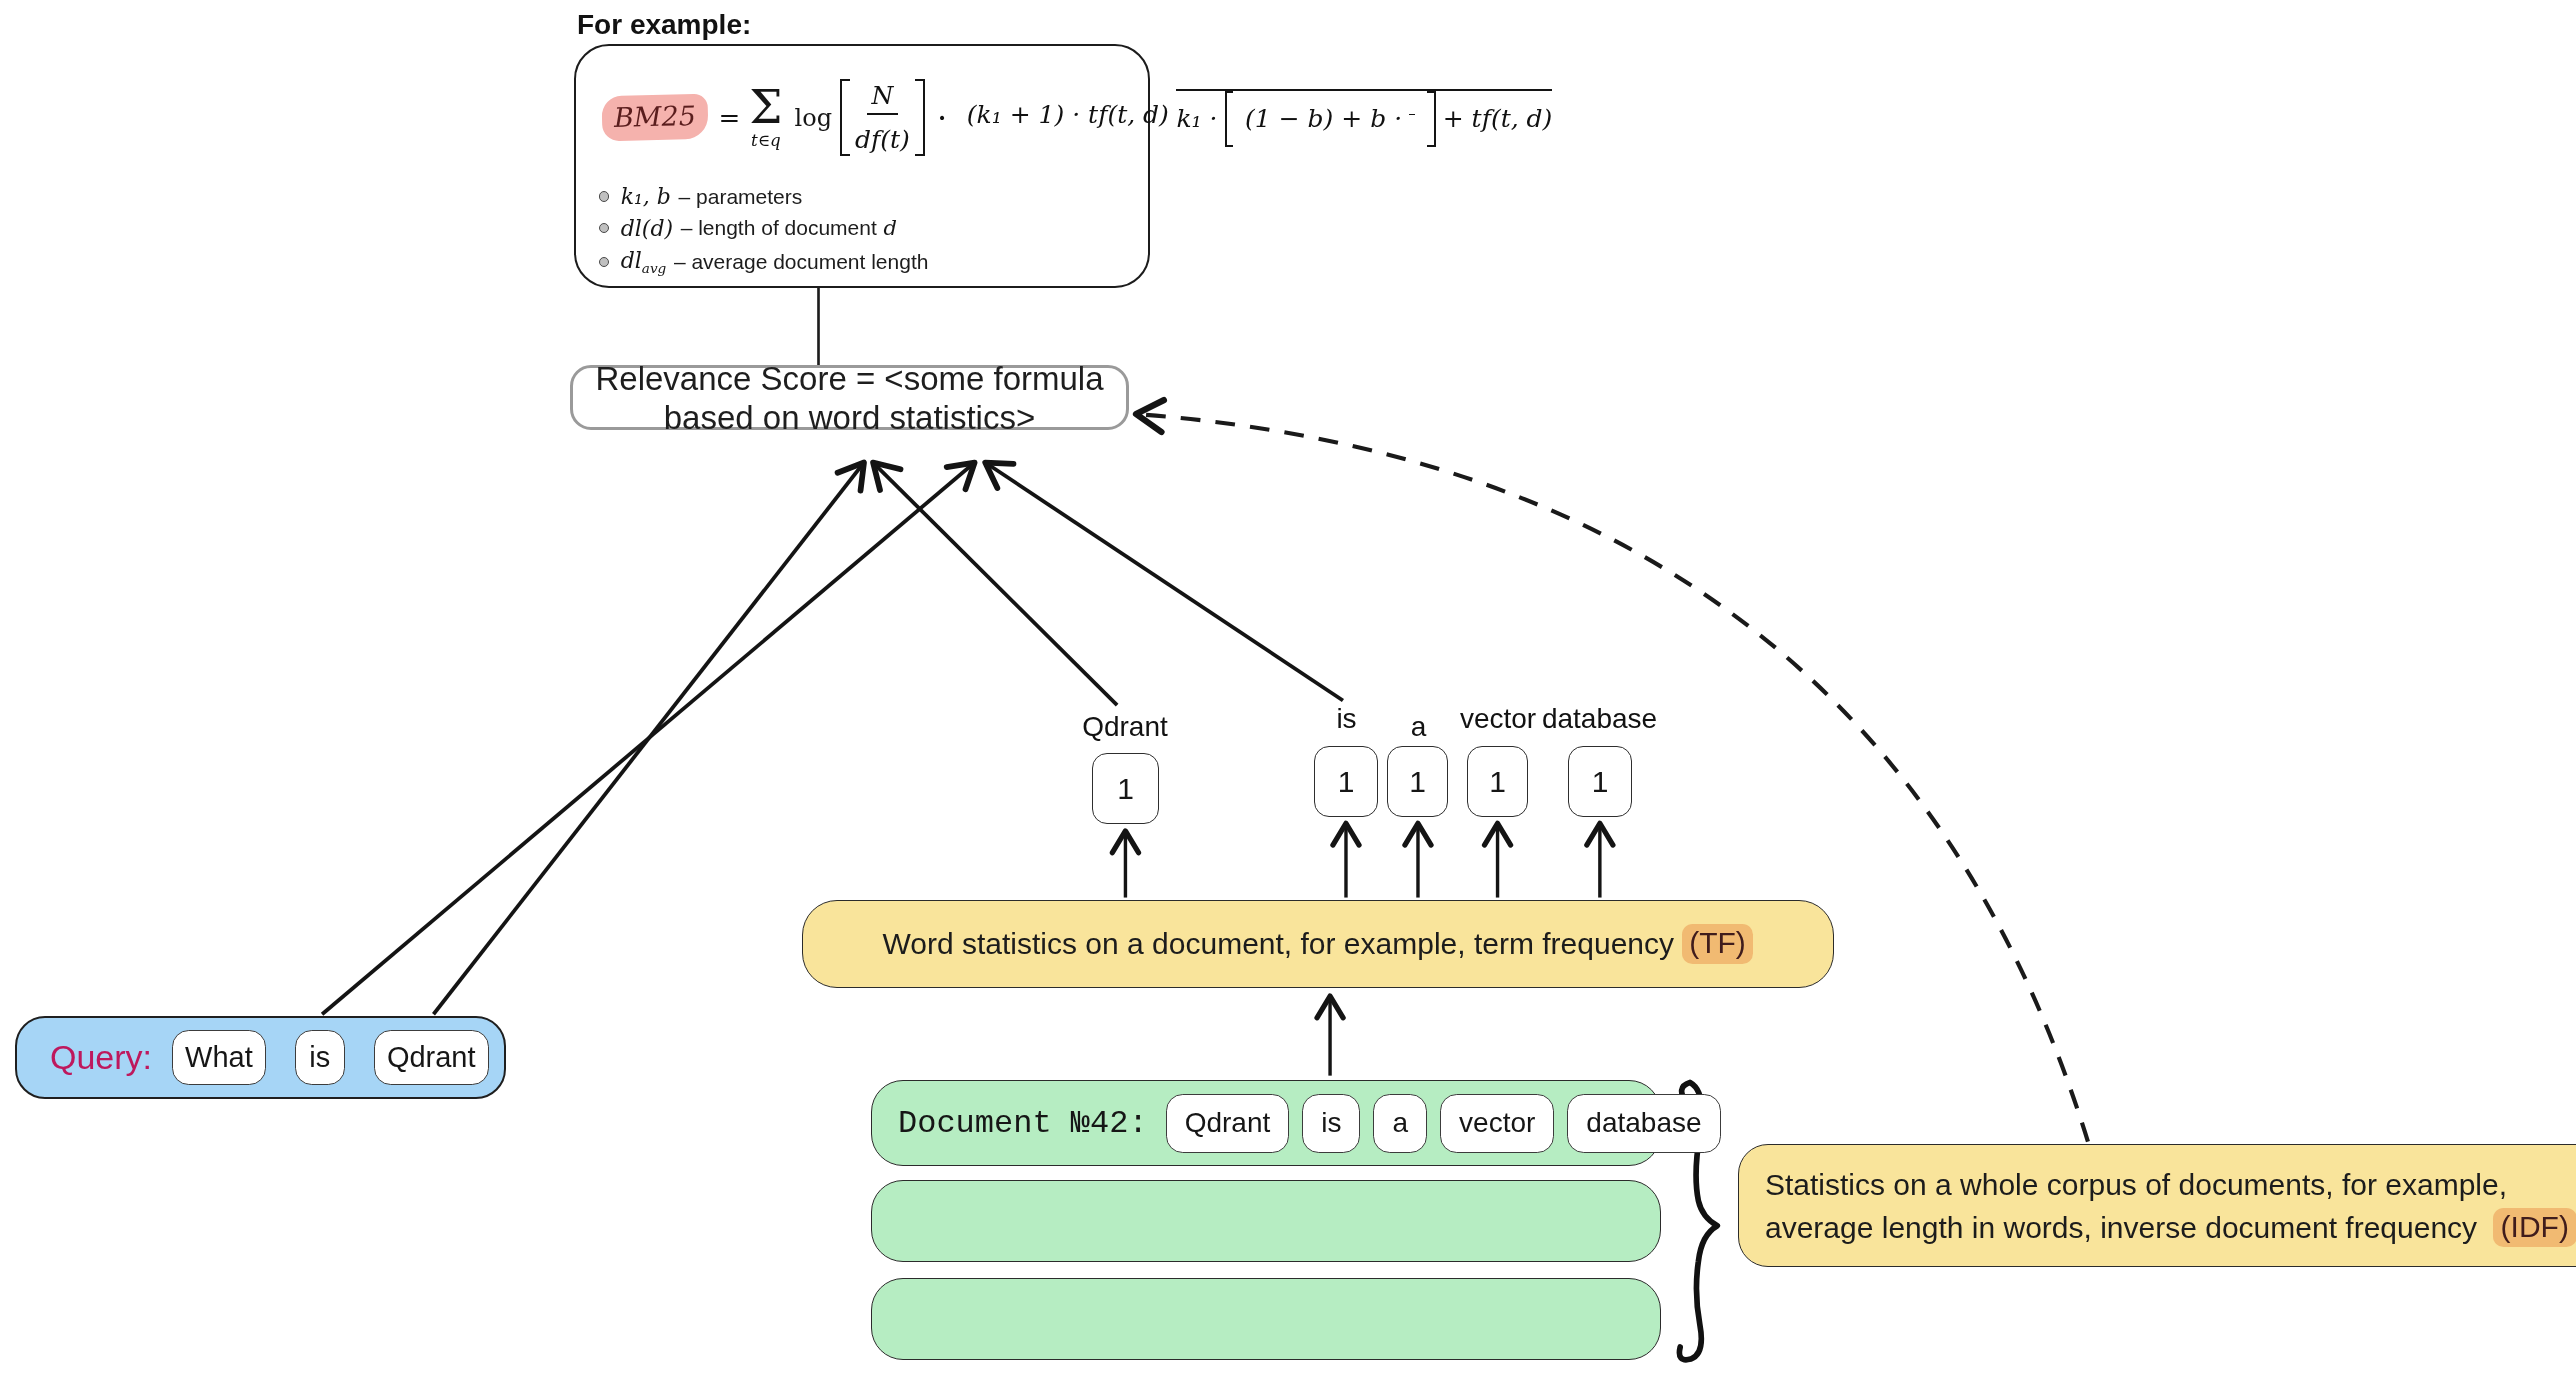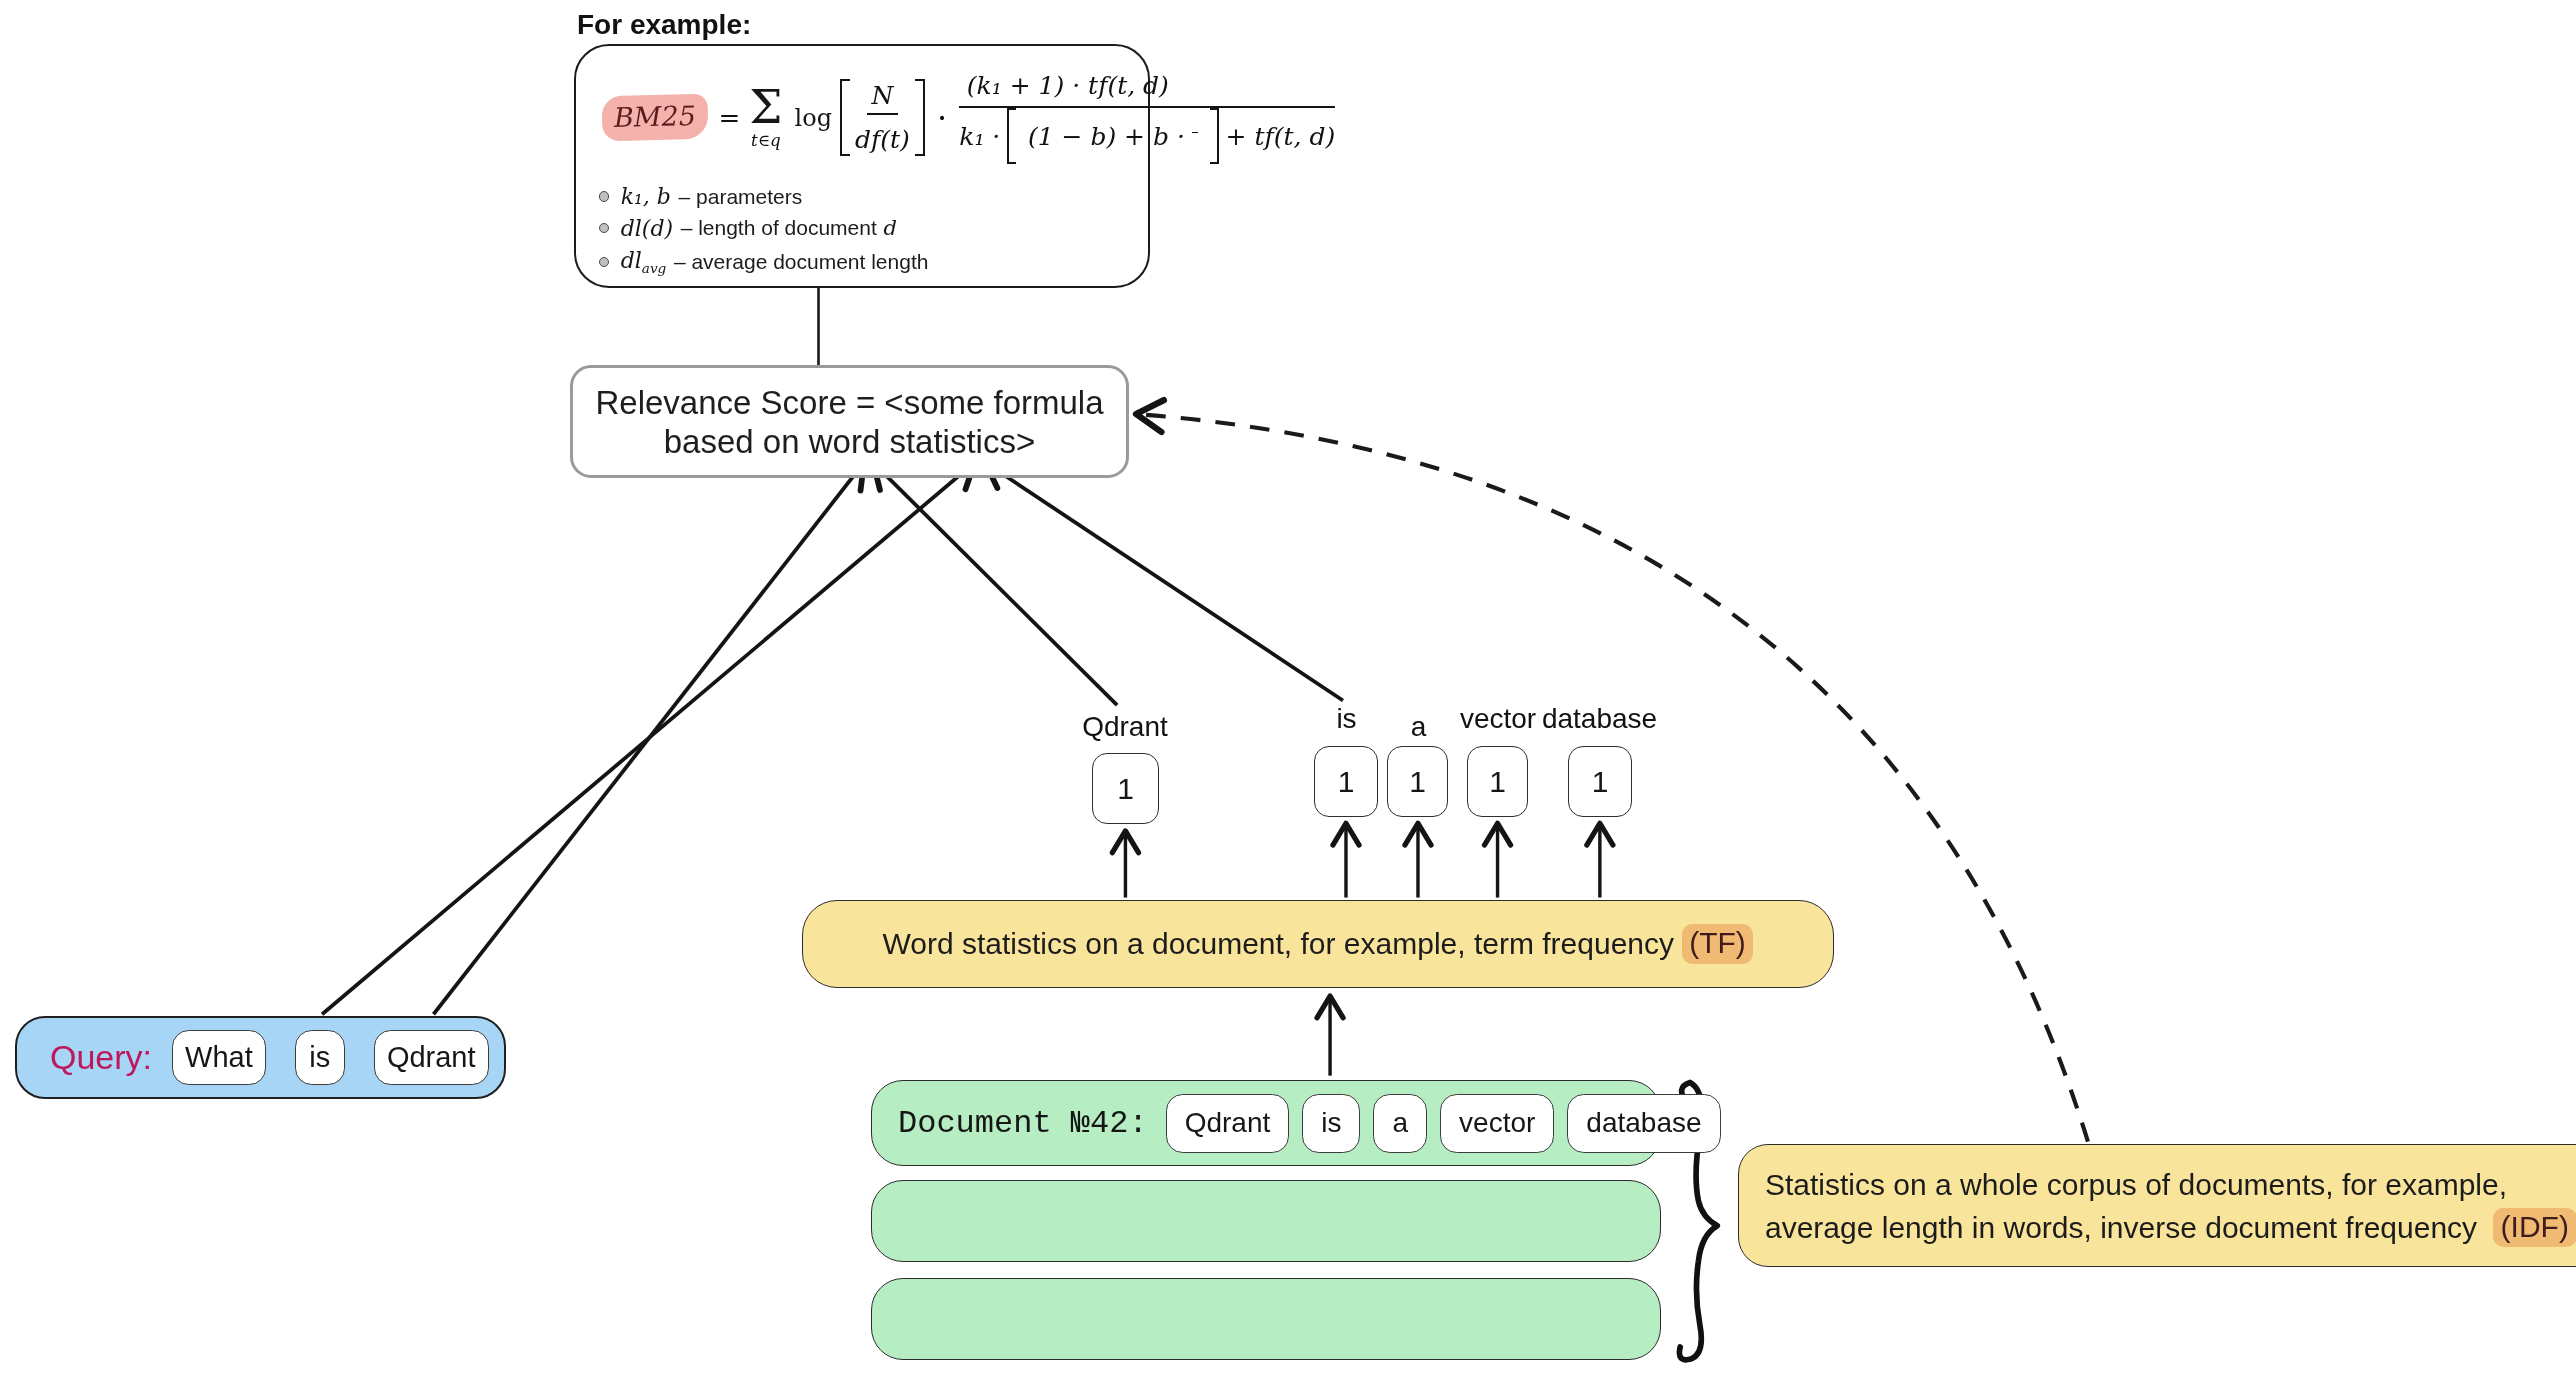--- a/index.html
+++ b/index.html
@@ -34,37 +34,37 @@
   .logop{font-style:normal; font-family:"DejaVu Serif", serif; font-size:24px; margin:0 7.6px 0 4.5px;}
   .bk{display:inline-block; width:10px; border:2.7px solid #141414; box-sizing:border-box;}
   .bk.bl{border-right:none; margin-right:5.3px;}
   .bk.br{border-left:none; margin-left:5.3px;}
   .bk.big{height:77px;}
   .bk.sm{height:56px; width:8.3px; border-width:2.3px;}
   .frac{display:inline-flex; flex-direction:column; align-items:center; text-align:center;}
   .frac .num{display:block; padding:0 4.5px 3.8px; border-bottom:2.7px solid #141414;}
   .frac .den{display:block; padding-top:10px;}
   .cdot{font-size:32px; margin:0 12px; font-style:normal;}
-  .bigfrac{display:inline-flex; flex-direction:column; font-style:italic;}
+  .bigfrac{display:inline-flex; align-items:center;font-style:italic;}
   .bignum{padding:0 7.6px 6px;}
   .bigden{display:inline-flex; align-items:center; border-top:2.7px solid #141414; padding-top:0; gap:7px;}
   .f2{font-size:17.4px;}
   .f2 .num{border-bottom-width:1.9px; padding:0 3px 2.3px;}
   .f2 sub{font-size:11.4px; font-style:italic;}
   .bullets{position:absolute; left:23px; top:138px;}
   .bullet-row{display:flex; align-items:center; margin-bottom:6.8px;}
   .dot{width:8.3px; height:8.3px; border-radius:50%; background:#c0c0c0; border:1.9px solid #4a4a4a; margin-right:11.4px; flex:none;}
   .b-term{font-family:"DejaVu Serif", serif; font-style:italic; font-size:22px;}
   .b-term sub{font-size:13.6px;}
   .b-desc{font-size:21px; color:#1d1d1d; margin-left:7.6px;}
   .b-desc-tail{font-family:"DejaVu Serif", serif; font-style:italic; font-size:21px; margin-left:6.8px;}
 
   
   .relevance-box{
-    position:absolute; left:570px; top:365px; width:559px; height:113px; box-sizing:border-box;
+    position:absolute; left:570px; top:365px; width:559px; height:65px; box-sizing:border-box;
     background:#fff; border:3.8px solid #9a9a9a; border-radius:21px;
     display:flex; flex-direction:column; align-items:center; justify-content:center;
     font-size:33px; line-height:39px; color:#1e1e1e; text-align:center;
   }
 
   
   .cnt-label{position:absolute; font-size:28px; color:#121212; text-align:center;}
   .cnt-box{
     position:absolute; box-sizing:border-box; background:#fff; border:1.9px solid #2e2e2e; border-radius:15px;
     display:flex; align-items:center; justify-content:center; font-size:30px; color:#161616;

